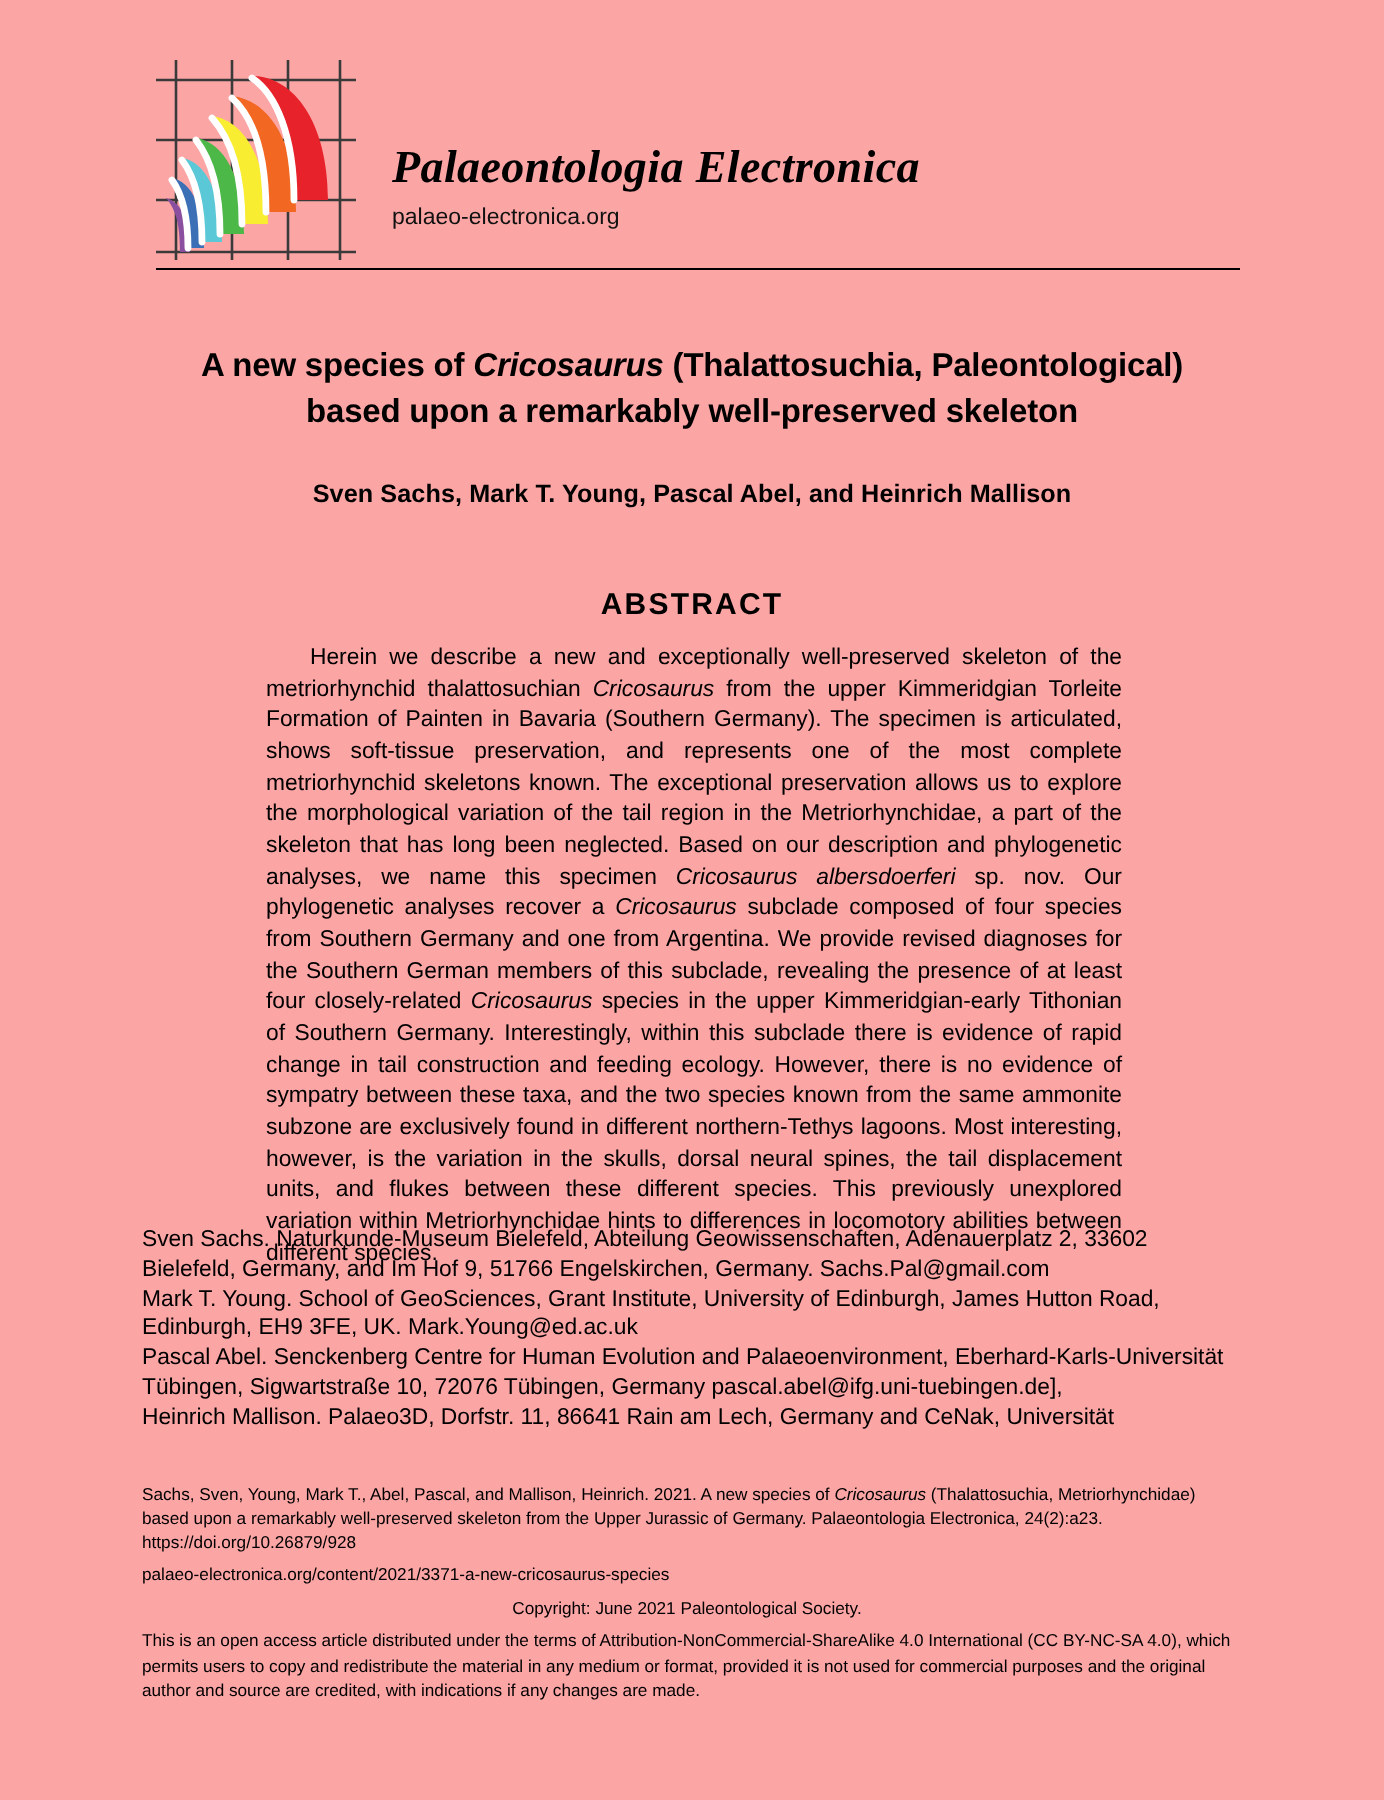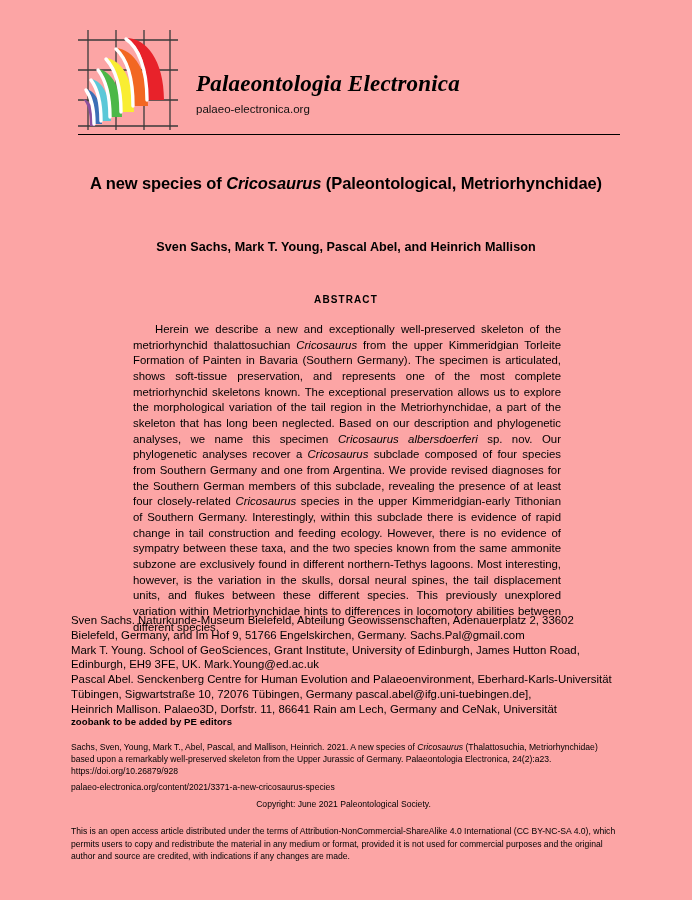--- a/index.html
+++ b/index.html
@@ -97,21 +97,21 @@
     letter-spacing: 0.05px;
   }
 
   
   .abstract-heading {
     position: absolute;
     left: 46px;
     top: 294px;
     width: 600px;
     text-align: center;
-    font-size: 10px;
+    font-size: 15px;
     font-weight: bold;
     letter-spacing: 1.1px;
   }
 
   .abstract-body {
     position: absolute;
     left: 133px;
     top: 322px;
     width: 428px;
     font-size: 11.4px;
@@ -160,21 +160,21 @@
   
   .copyright {
     position: absolute;
     left: 71px;
     top: 798px;
     width: 545px;
     font-size: 8.6px;
     line-height: 1.45;
   }
   .copyright .cc-line { display: block; text-align: center; }
-  .copyright .cc-body { display: block; margin-top: 15px; }
+  .copyright .cc-body { display: block; margin-top: 4px; }
   .copyright .cc-url { display: block; margin-top: 1px; }
 </style>
 </head>
 <body>
 
 <div class="page">
 
   <div class="masthead">
 
     <div class="logo-mark">
@@ -215,40 +215,39 @@
     <div class="wordmark">
       <div class="wordmark-title">Palaeontologia Electronica</div>
       <div class="wordmark-url">palaeo-electronica.org</div>
     </div>
   </div>
 
   <div class="header-rule"></div>
 
   <div class="title-block">
     <h1 class="doc-title">
-      <span>A new species of </span><i>Cricosaurus</i><span> (Paleontological, Metriorhynchidae)</span><br>
-      <br>
+      <span>A new species of </span><i>Cricosaurus</i><span> (Thalattosuchia, Paleontological)</span><br>
+      <span>based upon a remarkably well-preserved skeleton</span><br>
     </h1>
     <div class="authors">Sven Sachs, Mark T. Young, Pascal Abel, and Heinrich Mallison</div>
   </div>
 
   <div class="abstract-heading">ABSTRACT</div>
 
   <div class="abstract-body">
     <p><span>Herein we describe a new and exceptionally well-preserved skeleton of the metriorhynchid thalattosuchian </span><i>Cricosaurus</i><span> from the upper Kimmeridgian Torleite Formation of Painten in Bavaria (Southern Germany). The specimen is articulated, shows soft-tissue preservation, and represents one of the most complete metriorhynchid skeletons known. The exceptional preservation allows us to explore the morphological variation of the tail region in the Metriorhynchidae, a part of the skeleton that has long been neglected. Based on our description and phylogenetic analyses, we name this specimen </span><i>Cricosaurus albersdoerferi</i><span> sp. nov. Our phylogenetic analyses recover a </span><i>Cricosaurus</i><span> subclade composed of four species from Southern Germany and one from Argentina. We provide revised diagnoses for the Southern German members of this subclade, revealing the presence of at least four closely-related </span><i>Cricosaurus</i><span> species in the upper Kimmeridgian-early Tithonian of Southern Germany. Interestingly, within this subclade there is evidence of rapid change in tail construction and feeding ecology. However, there is no evidence of sympatry between these taxa, and the two species known from the same ammonite subzone are exclusively found in different northern-Tethys lagoons. Most interesting, however, is the variation in the skulls, dorsal neural spines, the tail displacement units, and flukes between these different species. This previously unexplored variation within Metriorhynchidae hints to differences in locomotory abilities between different species.</span></p>
   </div>
 
   <div class="affiliations">
     <div class="aff">Sven Sachs. Naturkunde-Museum Bielefeld, Abteilung Geowissenschaften, Adenauerplatz 2, 33602 Bielefeld, Germany, and Im Hof 9, 51766 Engelskirchen, Germany. Sachs.Pal@gmail.com</div>
     <div class="aff">Mark T. Young. School of GeoSciences, Grant Institute, University of Edinburgh, James Hutton Road, Edinburgh, EH9 3FE, UK. Mark.Young@ed.ac.uk</div>
     <div class="aff">Pascal Abel. Senckenberg Centre for Human Evolution and Palaeoenvironment, Eberhard-Karls-Universität Tübingen, Sigwartstraße 10, 72076 Tübingen, Germany pascal.abel@ifg.uni-tuebingen.de],</div>
     <div class="aff">Heinrich Mallison. Palaeo3D, Dorfstr. 11, 86641 Rain am Lech, Germany and CeNak, Universität</div>
   </div>
 
-  <div class="zoobank">zoobank to be added by PE editors</div>
 
   <div class="citation">
     <span>Sachs, Sven, Young, Mark T., Abel, Pascal, and Mallison, Heinrich. 2021. A new species of </span><i>Cricosaurus</i><span> (Thalattosuchia, Metriorhynchidae) based upon a remarkably well-preserved skeleton from the Upper Jurassic of Germany. Palaeontologia Electronica, 24(2):a23. https://doi.org/10.26879/928</span>
     <span class="cite-url">palaeo-electronica.org/content/2021/3371-a-new-cricosaurus-species</span>
   </div>
 
   <div class="copyright">
     <span class="cc-line">Copyright: June 2021 Paleontological Society.</span>
     <span class="cc-body">This is an open access article distributed under the terms of Attribution-NonCommercial-ShareAlike 4.0 International (CC BY-NC-SA 4.0), which permits users to copy and redistribute the material in any medium or format, provided it is not used for commercial purposes and the original author and source are credited, with indications if any changes are made.</span>
   </div>

